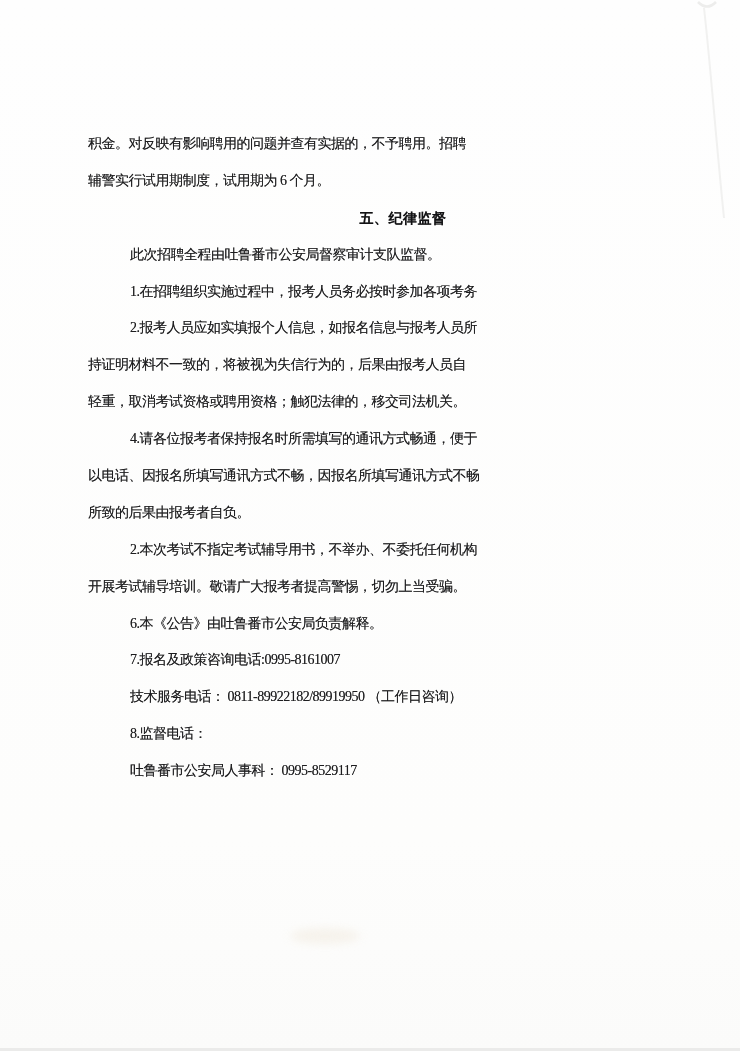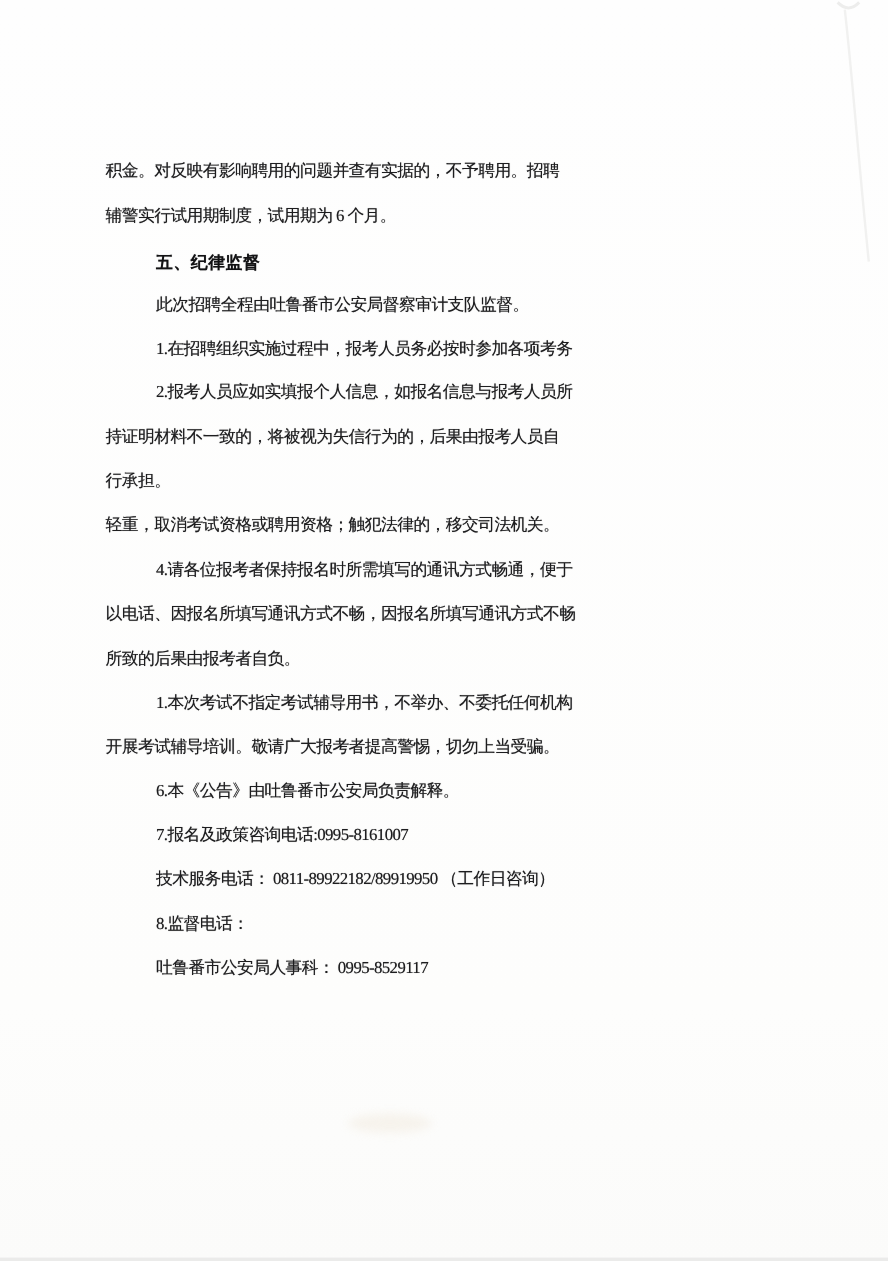--- a/index.html
+++ b/index.html
@@ -35,20 +35,21 @@
     text-shadow: 0 0 0.6px rgba(25,25,25,0.6);
   }
   .indent {
     padding-left: 42px;
   }
   .heading {
     font-family: "Liberation Sans", "DejaVu Sans", sans-serif;
     font-weight: 700;
     letter-spacing: 0.5px;
     color: #121214;
+    text-align: center;
   }
   .crease {
     position: absolute;
     top: 0;
     right: 0;
     width: 120px;
     height: 220px;
     pointer-events: none;
   }
   .smudge {
@@ -82,26 +83,25 @@
   </svg>
 
   <div class="textblock">
     <div class="line">积金。对反映有影响聘用的问题并查有实据的，不予聘用。招聘</div>
     <div class="line">辅警实行试用期制度，试用期为 6 个月。</div>
     <div class="line indent heading">五、纪律监督</div>
     <div class="line indent">此次招聘全程由吐鲁番市公安局督察审计支队监督。</div>
     <div class="line indent">1.在招聘组织实施过程中，报考人员务必按时参加各项考务</div>
     <div class="line indent">2.报考人员应如实填报个人信息，如报名信息与报考人员所</div>
     <div class="line">持证明材料不一致的，将被视为失信行为的，后果由报考人员自</div>
-    <div class="line">行承担。</div>
     <div class="line">轻重，取消考试资格或聘用资格；触犯法律的，移交司法机关。</div>
     <div class="line indent">4.请各位报考者保持报名时所需填写的通讯方式畅通，便于</div>
     <div class="line">以电话、因报名所填写通讯方式不畅，因报名所填写通讯方式不畅</div>
     <div class="line">所致的后果由报考者自负。</div>
-    <div class="line indent">1.本次考试不指定考试辅导用书，不举办、不委托任何机构</div>
+    <div class="line indent">2.本次考试不指定考试辅导用书，不举办、不委托任何机构</div>
     <div class="line">开展考试辅导培训。敬请广大报考者提高警惕，切勿上当受骗。</div>
     <div class="line indent">6.本《公告》由吐鲁番市公安局负责解释。</div>
     <div class="line indent">7.报名及政策咨询电话:0995-8161007</div>
     <div class="line indent">技术服务电话： 0811-89922182/89919950 （工作日咨询）</div>
     <div class="line indent">8.监督电话：</div>
     <div class="line indent">吐鲁番市公安局人事科： 0995-8529117</div>
   </div>
 
   <div class="smudge"></div>
   <div class="bottom-edge"></div>

